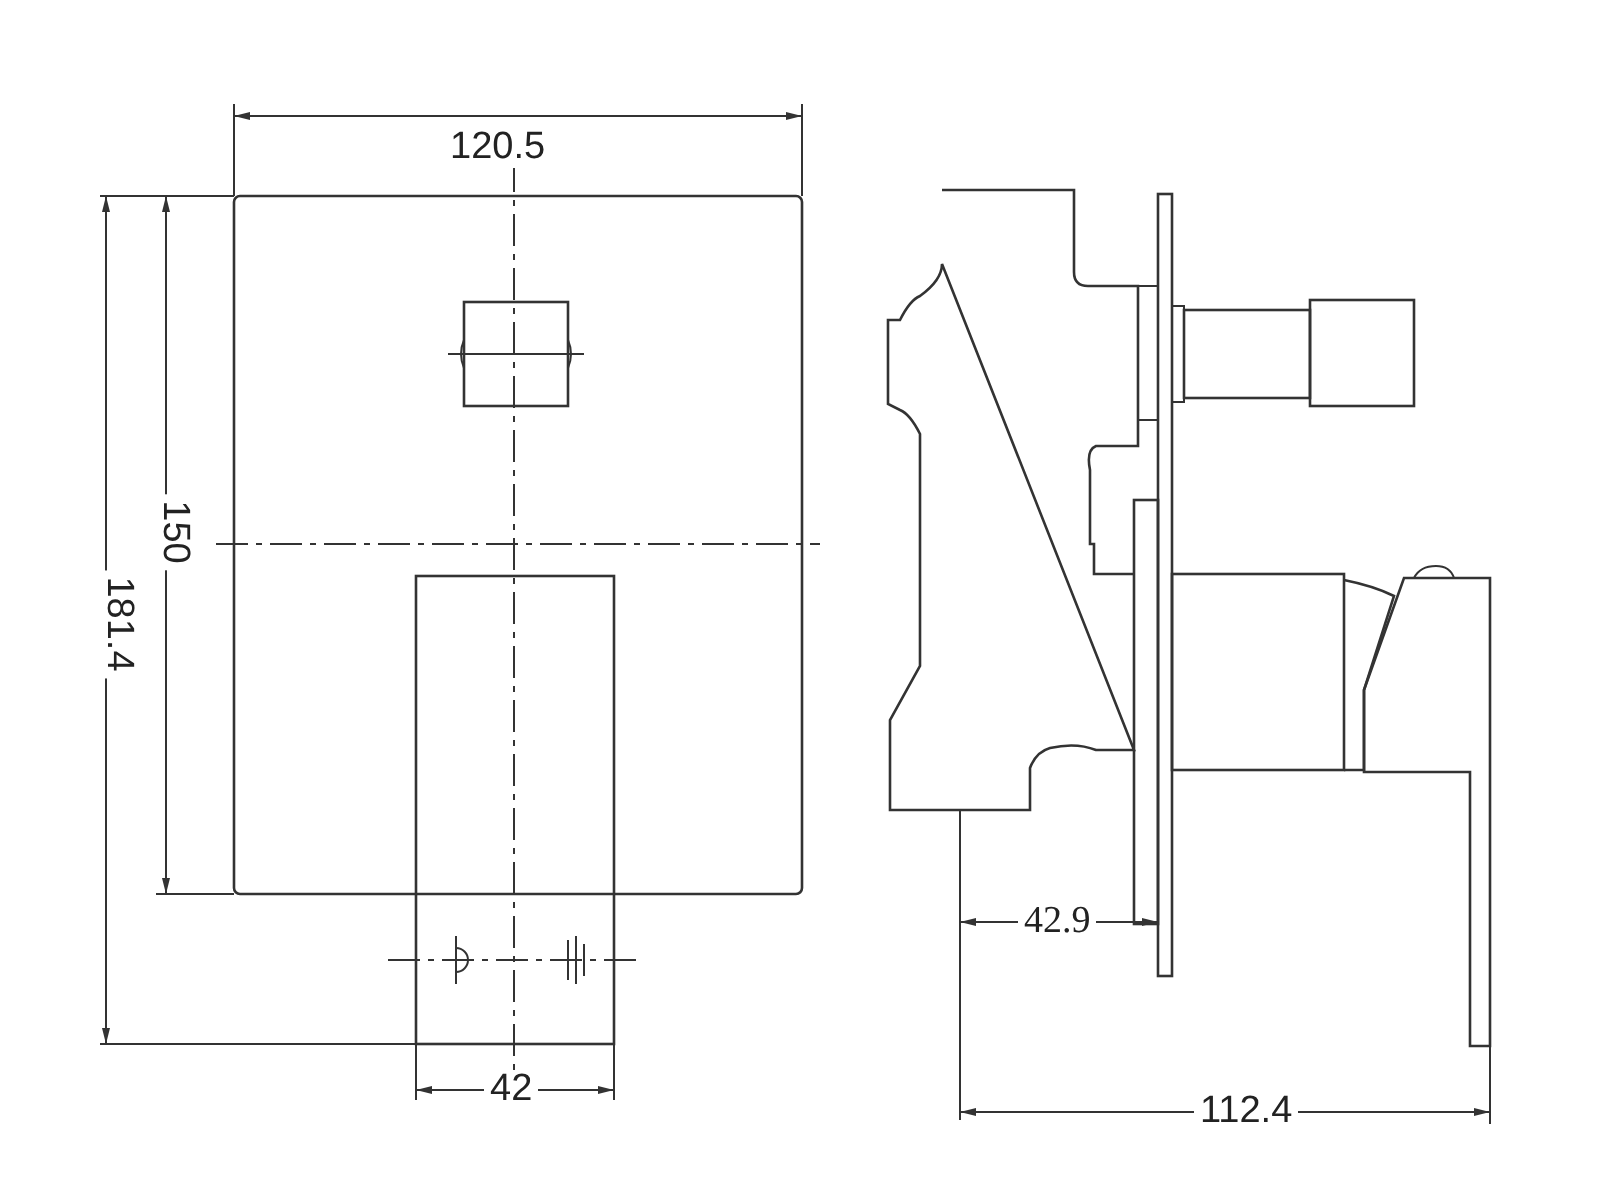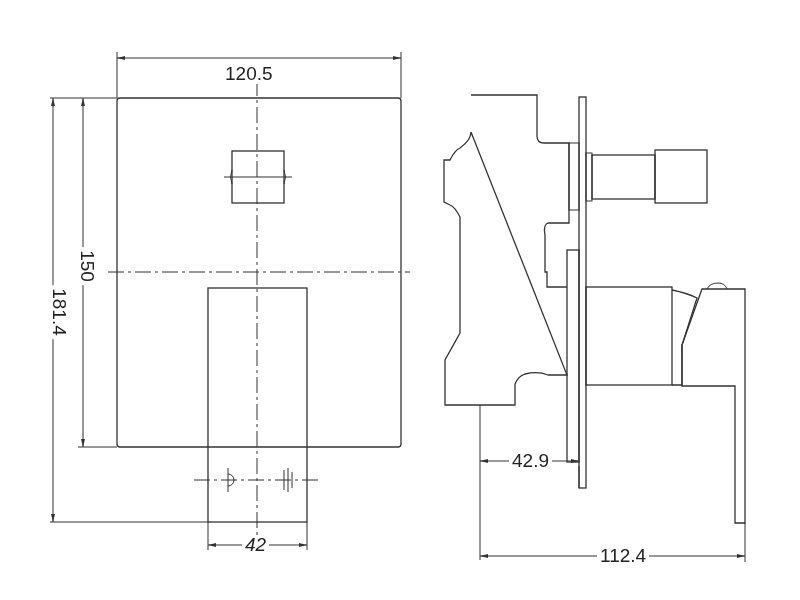--- a/index.html
+++ b/index.html
@@ -93,15 +93,15 @@
 
     <line x1="745" y1="523" x2="745" y2="562" class="thin"></line>
     <line x1="480" y1="556" x2="745" y2="556" class="thin"></line>
     <path d="M480 556 l8 -2 v4 z M745 556 l-8 -2 v4 z" fill="#333"></path>
   </g>
 </svg>
 
 <div class="label" style="left:222px; top:48px;margin-top:16px;">120.5</div>
 <div class="label" style="left:68px; top:256px; transform:rotate(90deg); transform-origin:center;">150</div>
 <div class="label" style="left:32px; top:302px; transform:rotate(90deg); transform-origin:center;">181.4</div>
-<div class="label" style="left:242px; top:535px;font-style:italic;">42</div>
-<div class="label" style="left:509px; top:451px;">42.9</div>
+<div class="label" style="left:242px; top:535px;">42</div>
+<div class="label" style="left:509px; top:451px;font-family:Liberation Serif, serif;">42.9</div>
 <div class="label" style="left:559px; top:546px;margin-left:38px;">112.4</div>
 
 </body></html>

